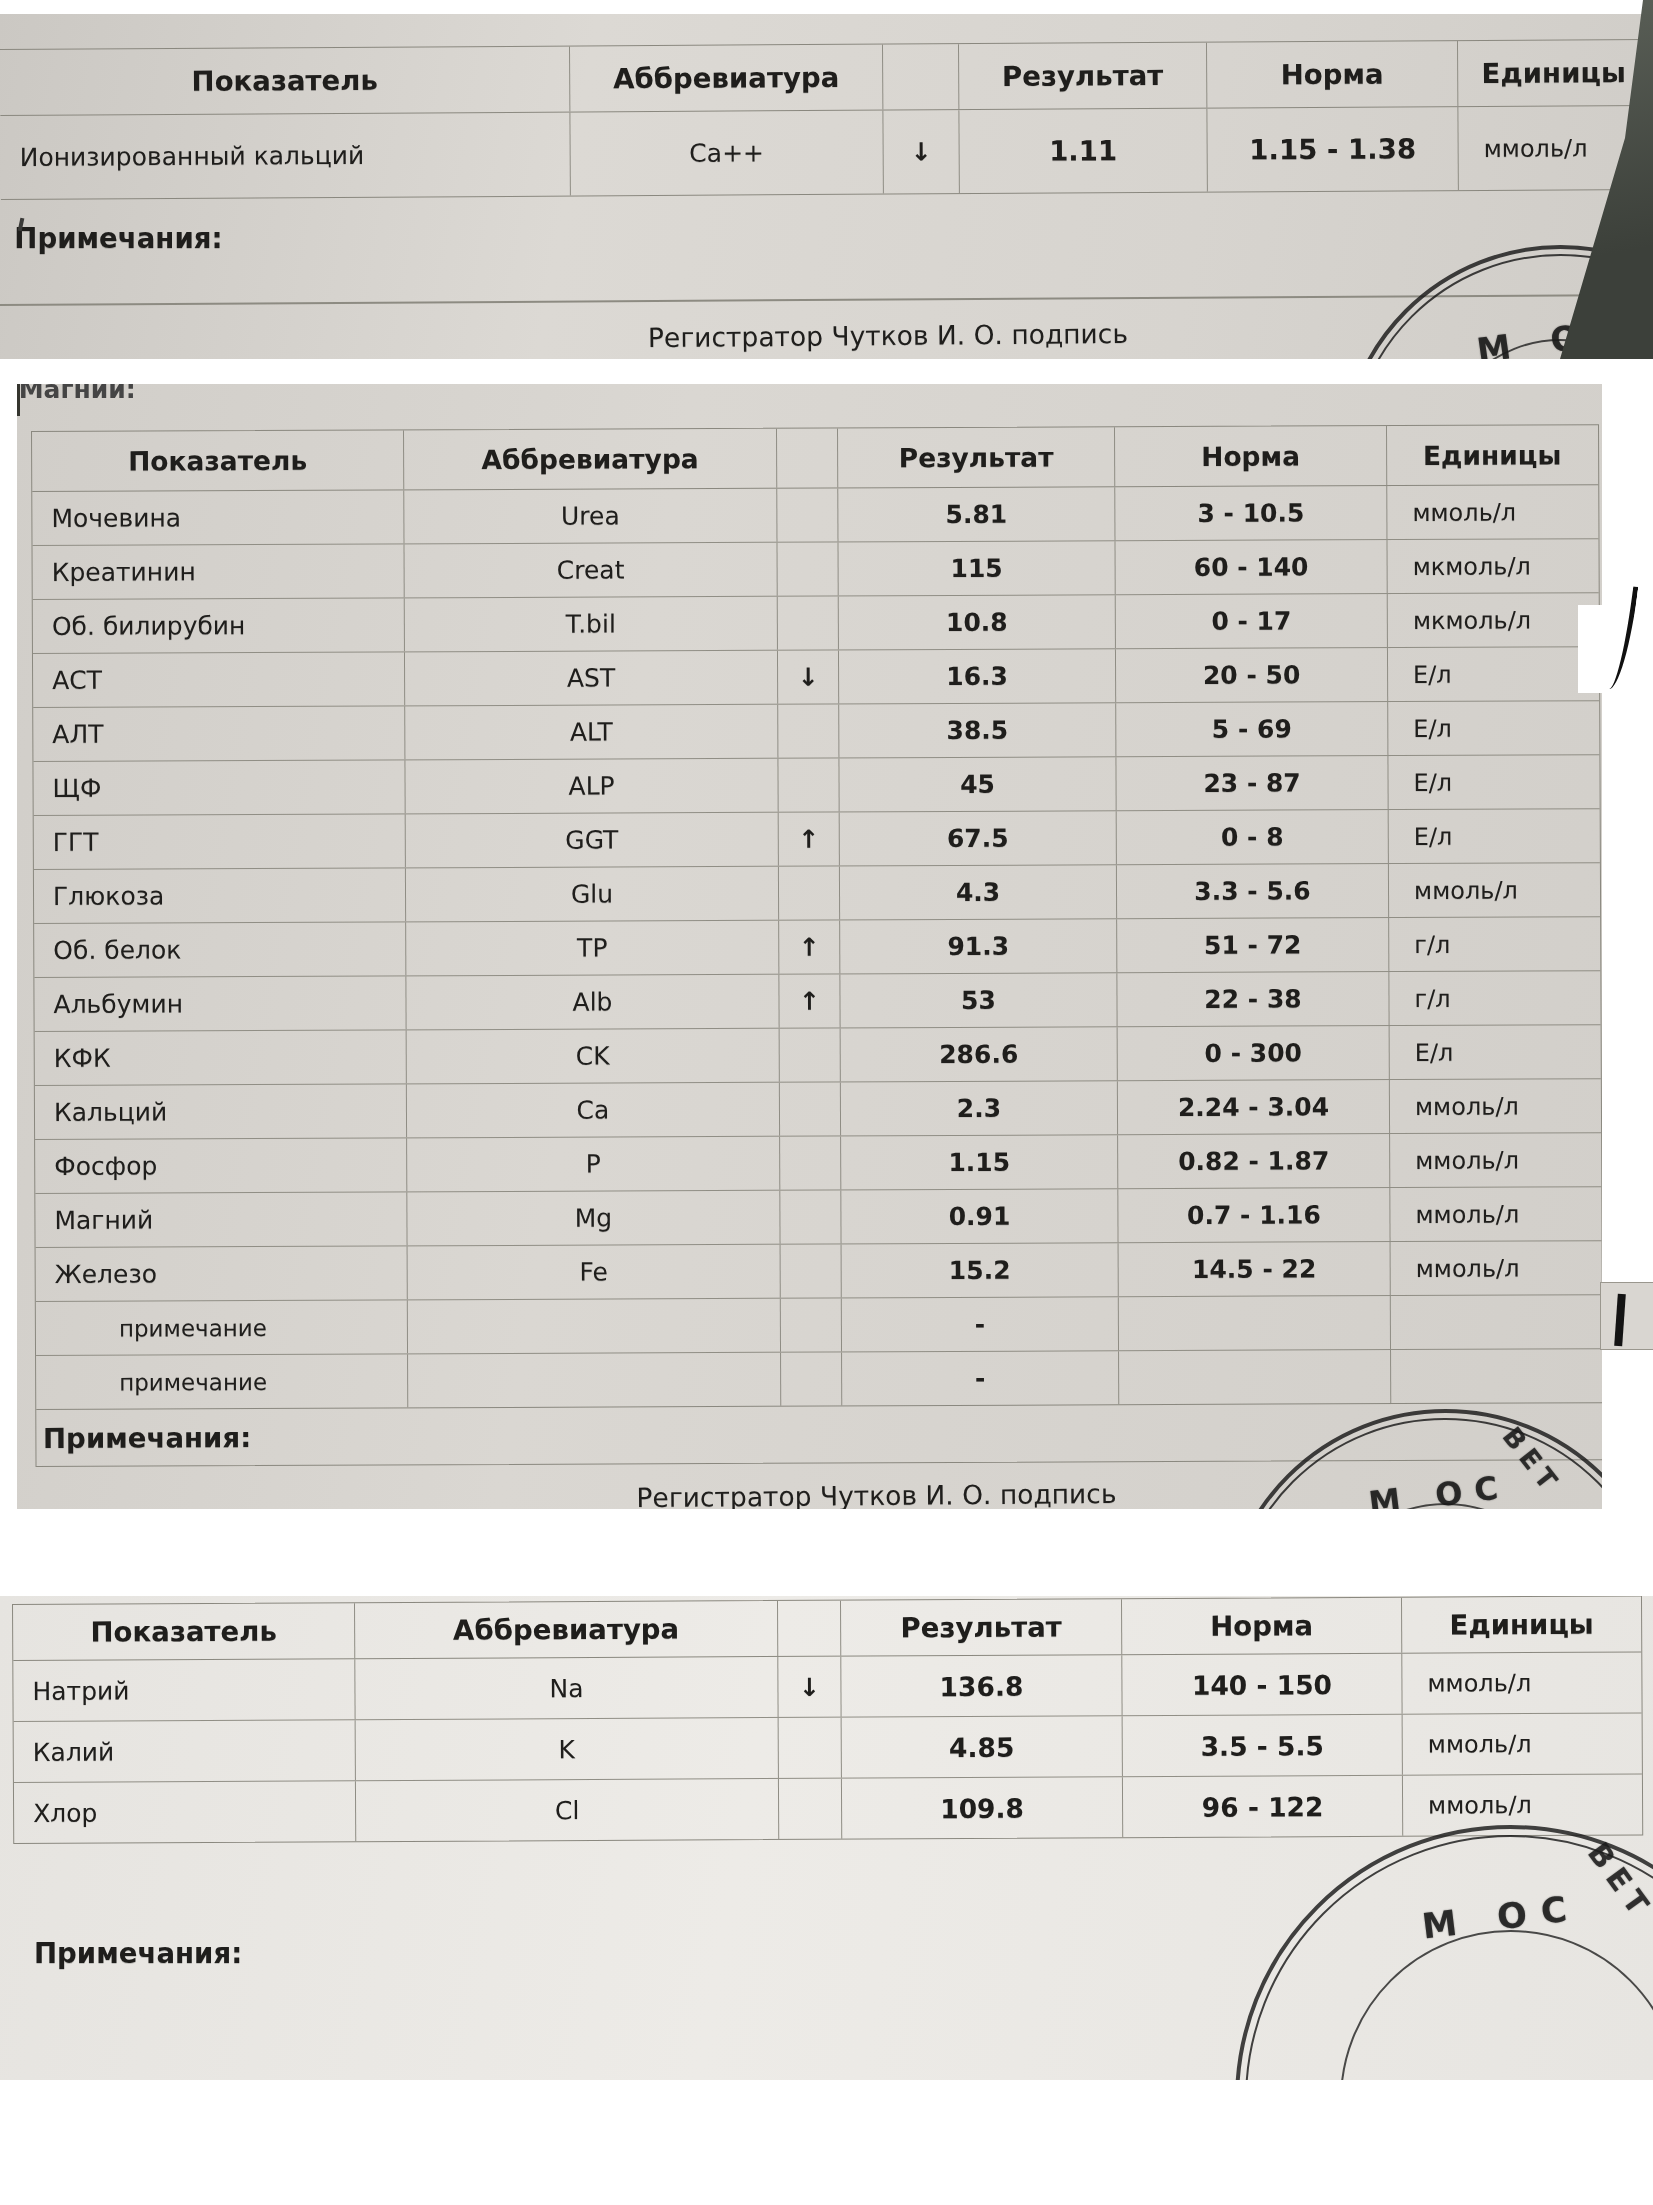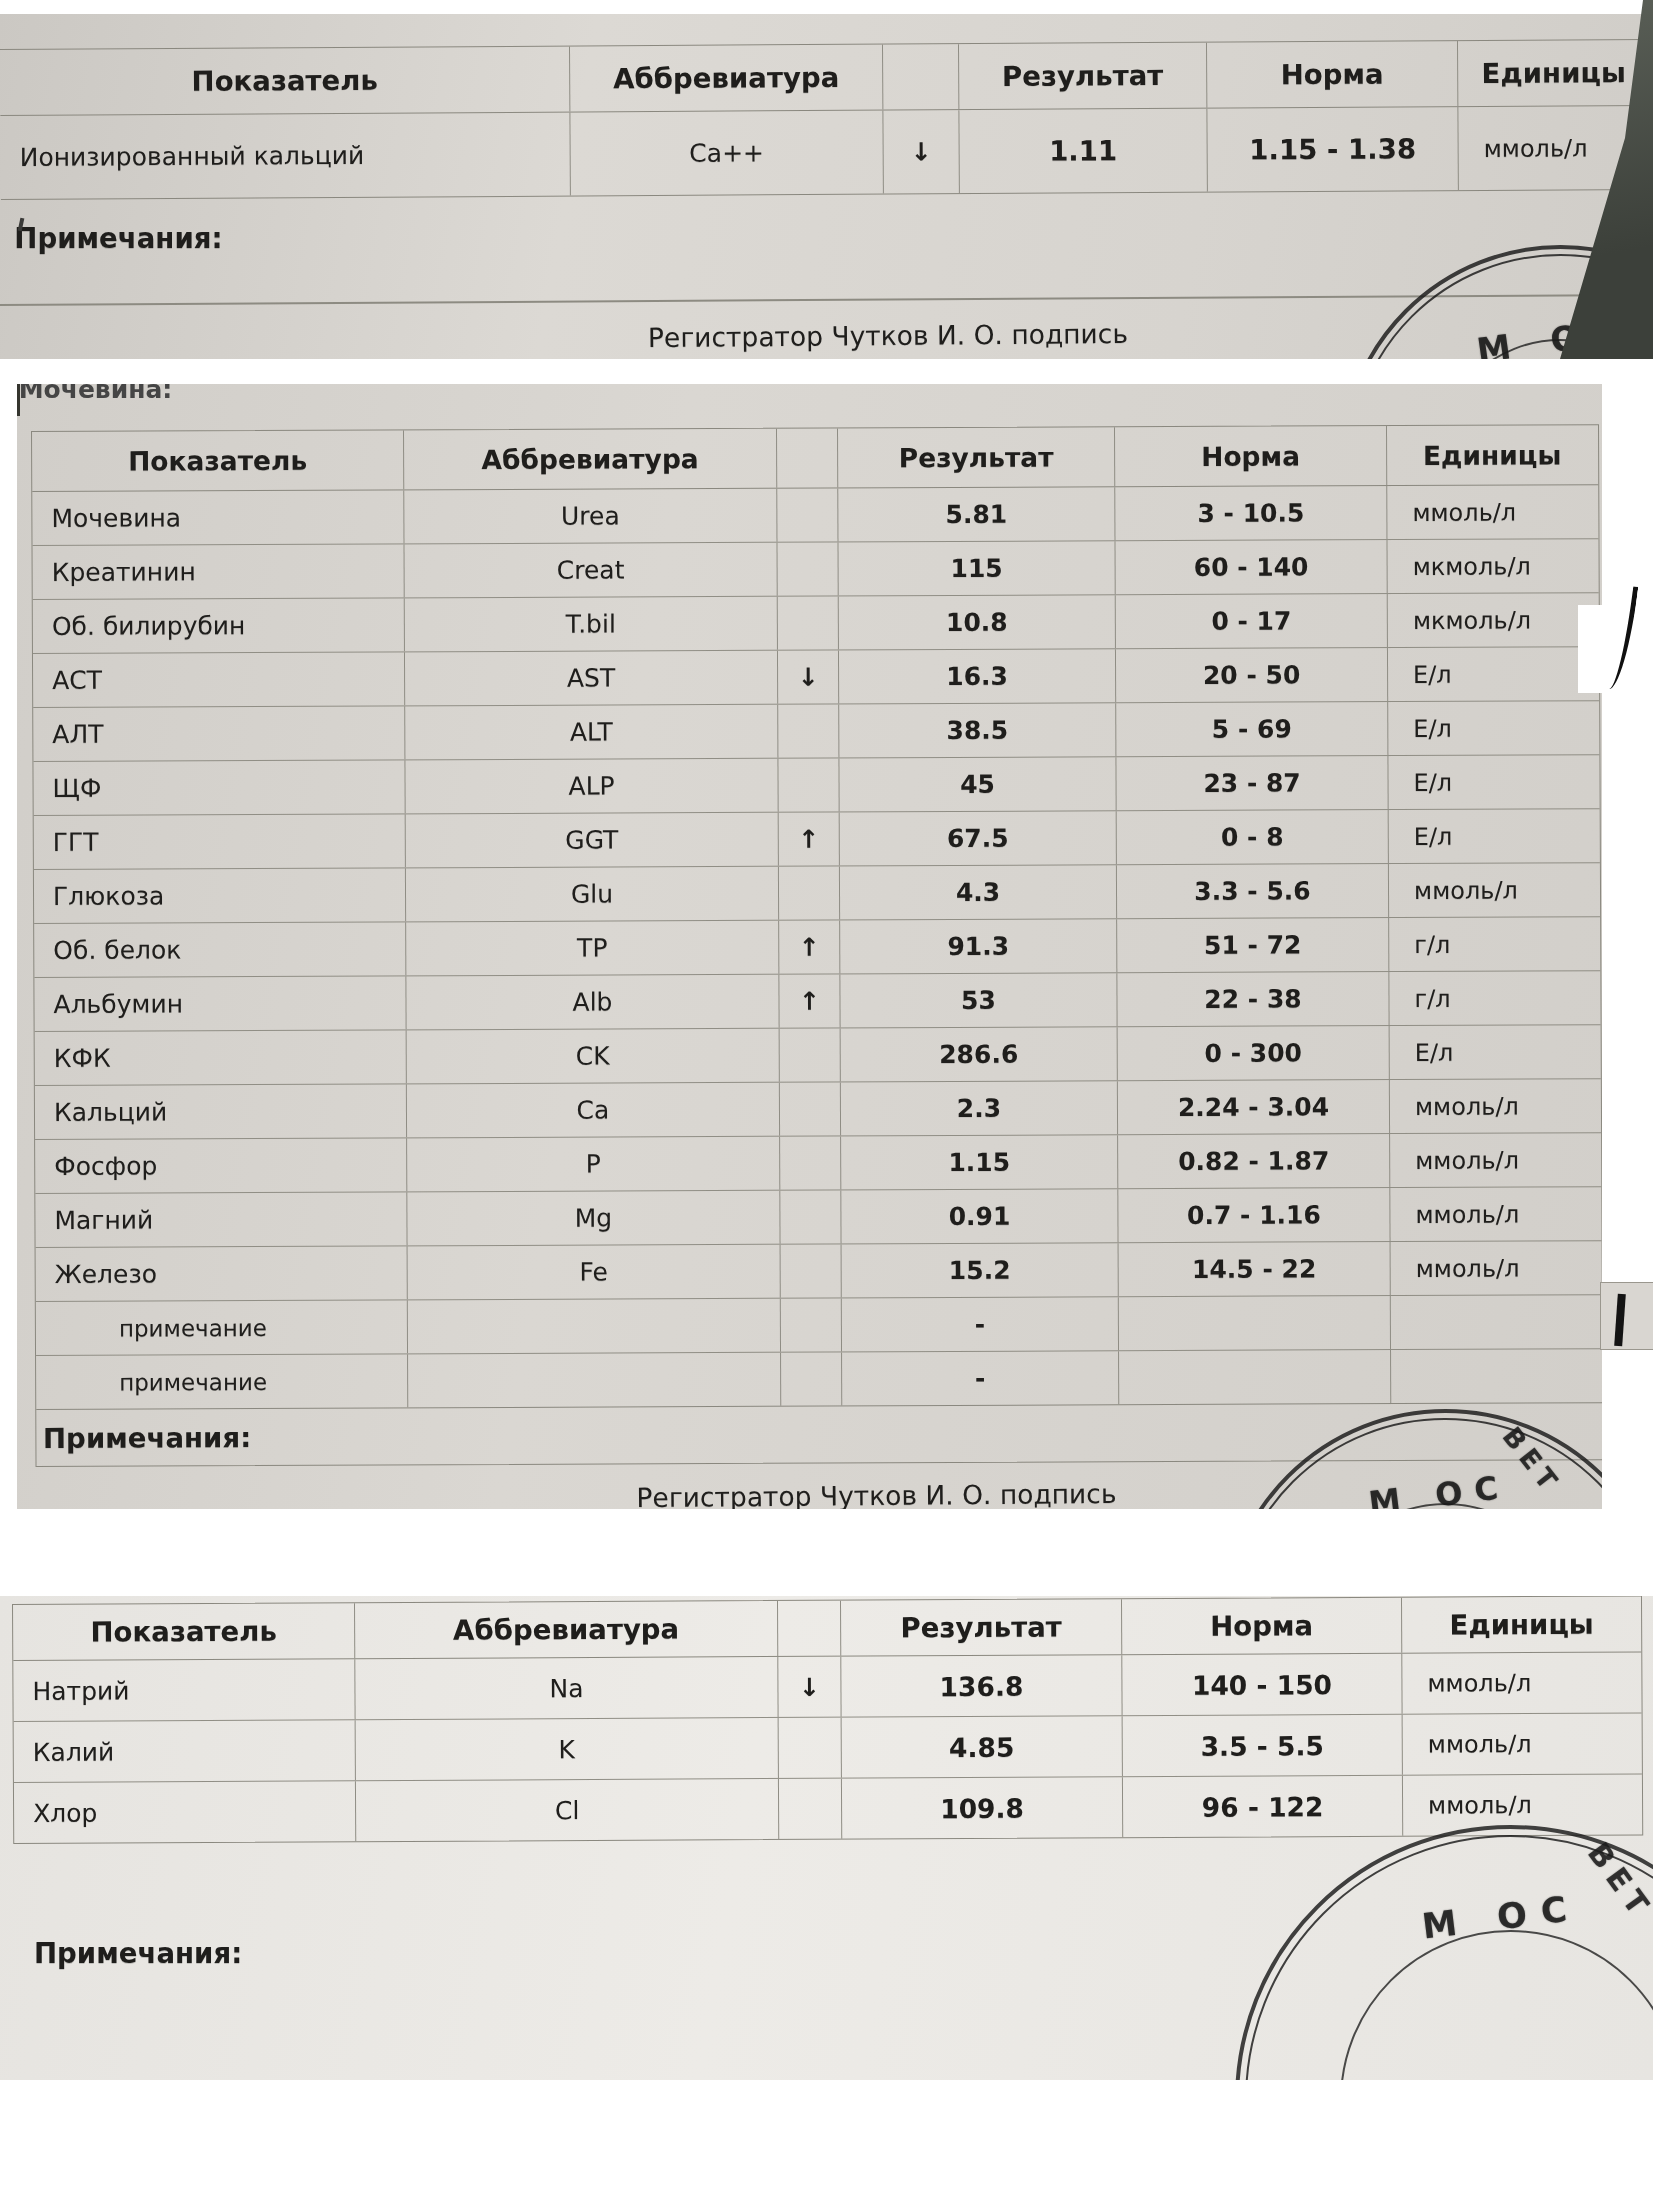--- a/index.html
+++ b/index.html
@@ -113,21 +113,21 @@
       <div class="stamp-word" style="top:17%;left:50%;transform:translateX(-54%) rotate(-8deg);font-size:34px;letter-spacing:14.3px;">М ОС</div>
       <div class="stamp-arc" style="top:9%;left:60%;transform:rotate(52deg);font-size:29px;letter-spacing:7.7px;">ВЕТ</div>
     </div>
 
     <div class="dark-edge"></div>
     <div class="artifact" style="left:19px;top:218px;width:4.4px;height:13.2px;background:#3a3a38;transform:rotate(12deg);"></div>
   </div>
 
   <div class="section section-mid">
     <div class="age-frag">
-      <span>Мочевина:</span>
+      <span>Магний:</span>
     </div>
     <div class="artifact" style="left:0;top:0;width:3.3px;height:32px;background:#35352f;"></div>
 
     <div class="lab-table tbl-mid">
       <div class="lt-row hdr">
         <div class="lt-cell">Показатель</div>
         <div class="lt-cell">Аббревиатура</div>
         <div class="lt-cell"></div>
         <div class="lt-cell">Результат</div>
         <div class="lt-cell">Норма</div>

